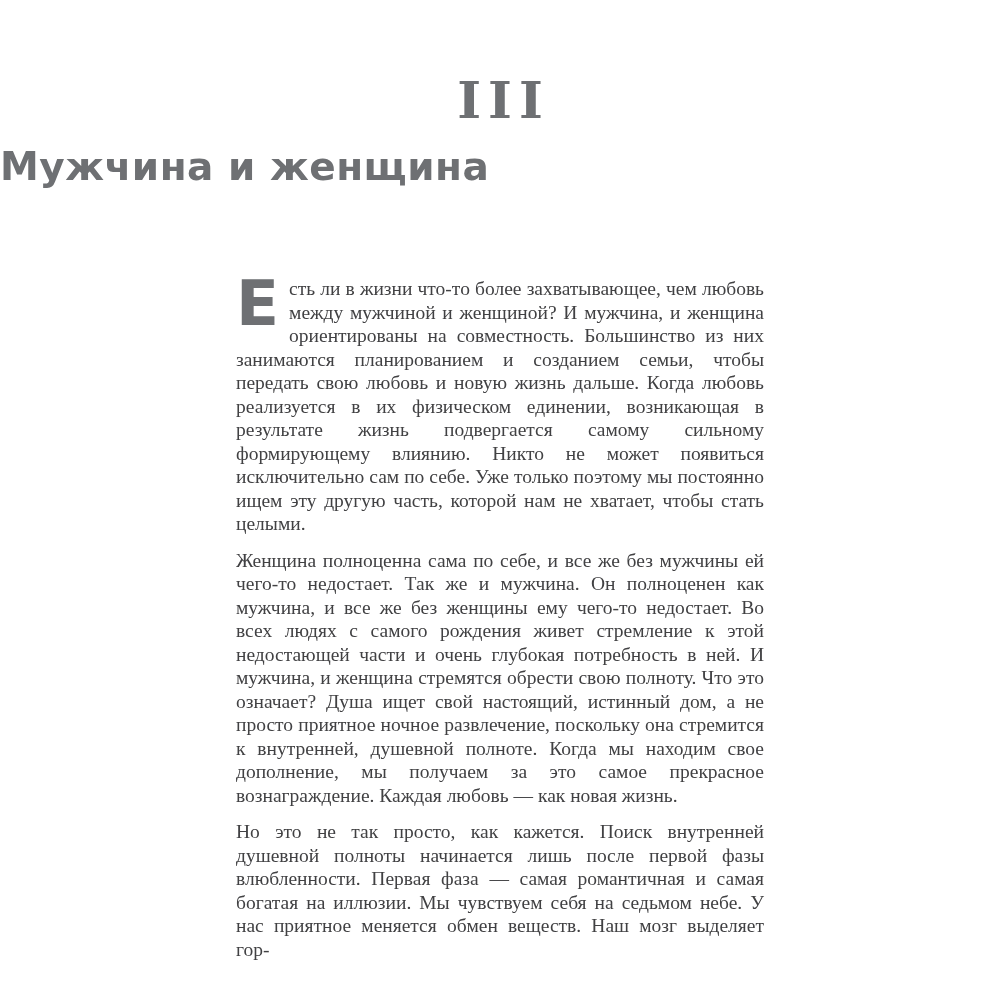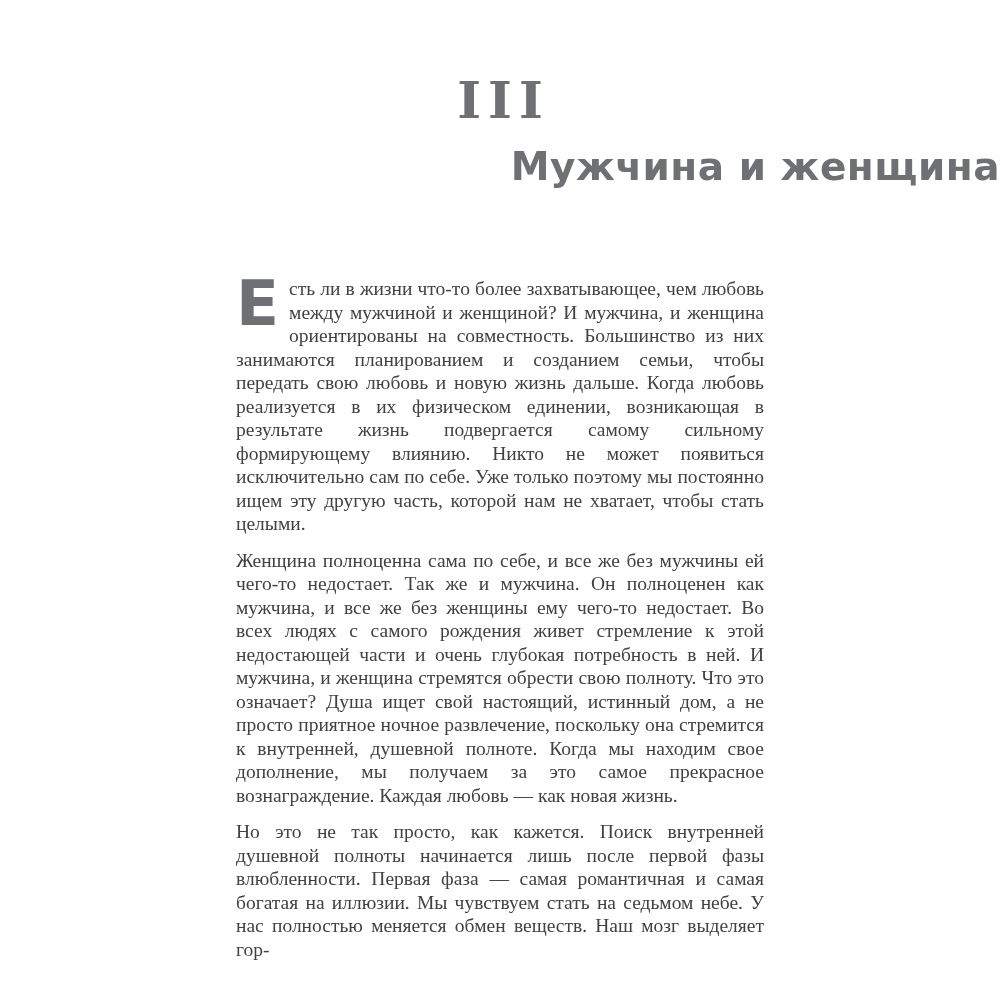--- a/index.html
+++ b/index.html
@@ -21,21 +21,21 @@
     font-family: "DejaVu Serif", serif;
     font-weight: bold;
     font-size: 51px;
     line-height: 1;
     letter-spacing: 7px;
     padding-left: 7px; 
     color: #6e7073;
   }
   .chapter-title {
     margin: 17px 0 0 0;
-    text-align: right;
+    text-align: left;
     font-family: "DejaVu Sans", sans-serif;
     font-weight: bold;
     font-size: 39px;
     line-height: 48px;
     letter-spacing: 0.5px;
     color: #6e7073;
   }
   .body-text {
     width: 528px;
     margin: 86px auto 0 auto;
@@ -77,18 +77,18 @@
   <div class="chapter-number">III</div>
 
   <h1 class="chapter-title">Мужчина и женщина</h1>
 
   <div class="body-text">
 
     <p><span class="drop-cap">Е</span><span>сть ли в жизни что-то более захватывающее, чем любовь между мужчиной и женщиной? И мужчина, и женщина ориентированы на совместность. Большинство из них занимаются планированием и созданием семьи, чтобы передать свою любовь и новую жизнь дальше. Когда любовь реализуется в их физическом единении, возникающая в результате жизнь подвергается самому сильному формирующему влиянию. Никто не может появиться исключительно сам по себе. Уже только поэтому мы постоянно ищем эту другую часть, которой нам не хватает, чтобы стать целыми.</span></p>
 
     <p><span>Женщина полноценна сама по себе, и все же без мужчины ей чего-то недостает. Так же и мужчина. Он полноценен как мужчина, и все же без женщины ему чего-то недостает. Во всех людях с самого рождения живет стремление к этой недостающей части и очень глубокая потребность в ней. И мужчина, и женщина стремятся обрести свою полноту. Что это означает? Душа ищет свой настоящий, истинный дом, а не просто приятное ночное развлечение, поскольку она стремится к внутренней, душевной полноте. Когда мы находим свое дополнение, мы получаем за это самое прекрасное вознаграждение. Каждая любовь — как новая жизнь.</span></p>
 
-    <p><span>Но это не так просто, как кажется. Поиск внутренней душевной полноты начинается лишь после первой фазы влюбленности. Первая фаза — самая романтичная и самая богатая на иллюзии. Мы чувствуем стать на седьмом небе. У нас полностью меняется обмен веществ. Наш мозг выделяет гор-</span></p>
+    <p><span>Но это не так просто, как кажется. Поиск внутренней душевной полноты начинается лишь после первой фазы влюбленности. Первая фаза — самая романтичная и самая богатая на иллюзии. Мы чувствуем себя на седьмом небе. У нас приятное меняется обмен веществ. Наш мозг выделяет гор-</span></p>
 
   </div>
 
 
 </div>
 
 </body></html>

